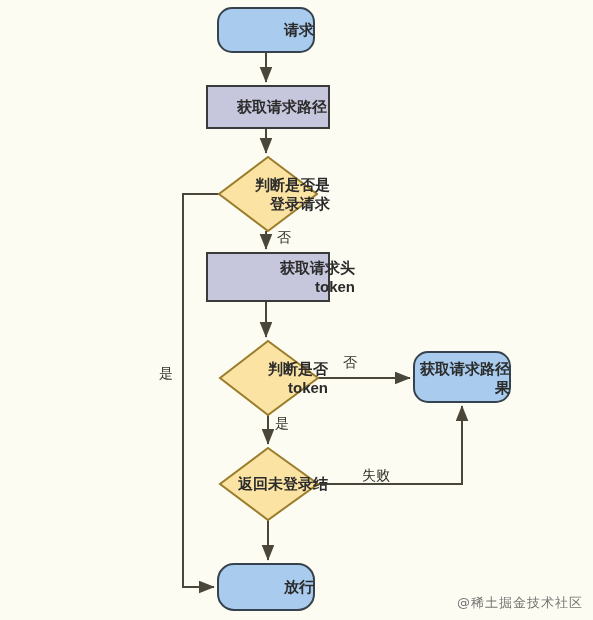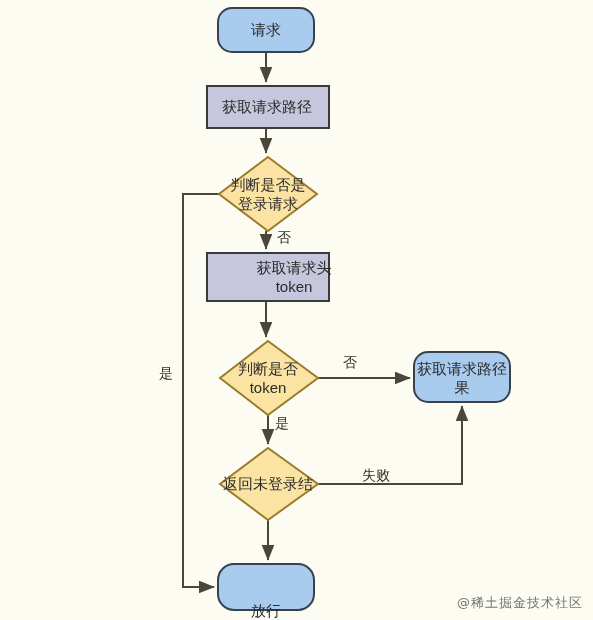--- a/index.html
+++ b/index.html
@@ -16,26 +16,27 @@
   }
   #canvas {
     position: absolute;
     left: 0;
     top: 0;
     width: 593px;
     height: 620px;
   }
   .node-label {
     position: absolute;
-    text-align: center;
+    text-align: right;
     color: #2b2b2b;
     font-size: 15px;
     line-height: 19px;
     white-space: pre-line;
     pointer-events: none;
+    font-weight: bold;
   }
   .edge-label {
     position: absolute;
     color: #30302a;
     font-size: 14px;
     line-height: 16px;
     text-align: center;
   }
   .watermark {
     position: absolute;
@@ -106,21 +107,21 @@
 token</div>
 
 <div class="node-label" style="left:208px; top:359px; width:120px;">判断是否
 token</div>
 
 <div class="node-label" style="left:208px; top:474px; width:120px;">返回未登录结</div>
 
 <div class="node-label" style="left:414px; top:359px; width:96px;">获取请求路径
 果</div>
 
-<div class="node-label" style="left:218px; top:577px; width:96px;margin-top:24px;">放行</div>
+<div class="node-label" style="left:218px; top:577px; width:96px;">放行</div>
 
 <div class="edge-label" style="left:277px; top:229px;">否</div>
 
 <div class="edge-label" style="left:159px; top:365px;">是</div>
 
 <div class="edge-label" style="left:343px; top:354px;">否</div>
 
 <div class="edge-label" style="left:275px; top:415px;">是</div>
 
 <div class="edge-label" style="left:362px; top:459px;margin-top:8px;">失败</div>

